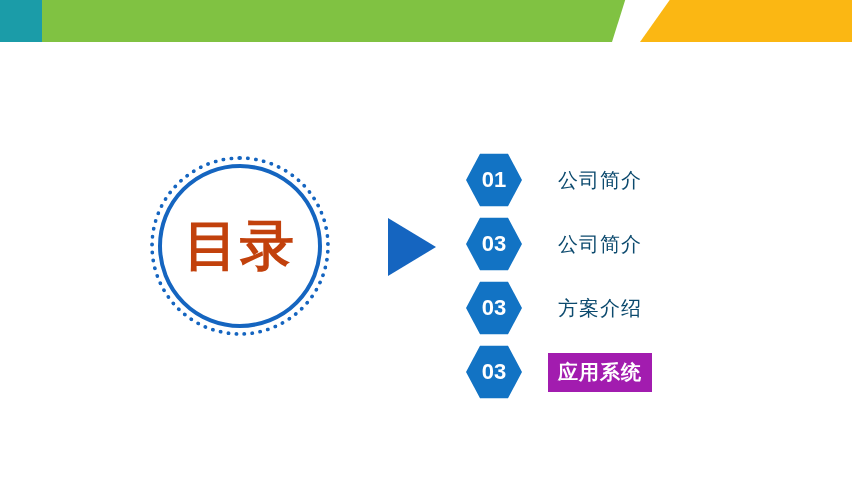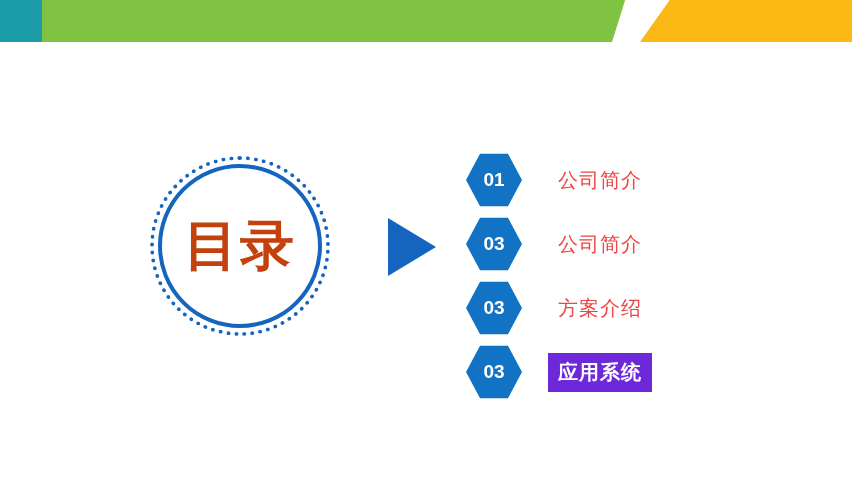--- a/index.html
+++ b/index.html
@@ -145,34 +145,34 @@
     left: 0;
     top: 4px;
     width: 56px;
     height: 56px;
     background: #1273c4;
     clip-path: polygon(25% 3%, 75% 3%, 100% 50%, 75% 97%, 25% 97%, 0 50%);
   }
   .hex-num {
     position: relative;
     color: #ffffff;
-    font-size: 19px;
+    font-size: 22px;
     font-weight: bold;
     font-family: "Liberation Sans", sans-serif;
   }
   .item-text {
     margin-left: 26px;
     font-size: 20px;
-    color: #ef4444;
+    color: #0c4a6e;
     font-family: "DejaVu Sans", "Liberation Sans", sans-serif;
     letter-spacing: 1px;
     padding: 6px 10px;
   }
   .item-text.highlight {
-    background: #6d28d9;
+    background: #a21caf;
     color: #ffffff;
     font-weight: bold;
   }
 </style>
 </head>
 <body>
 
 <div class="topbar">
   <div class="topbar-teal"></div>
   <div class="topbar-green"></div>

